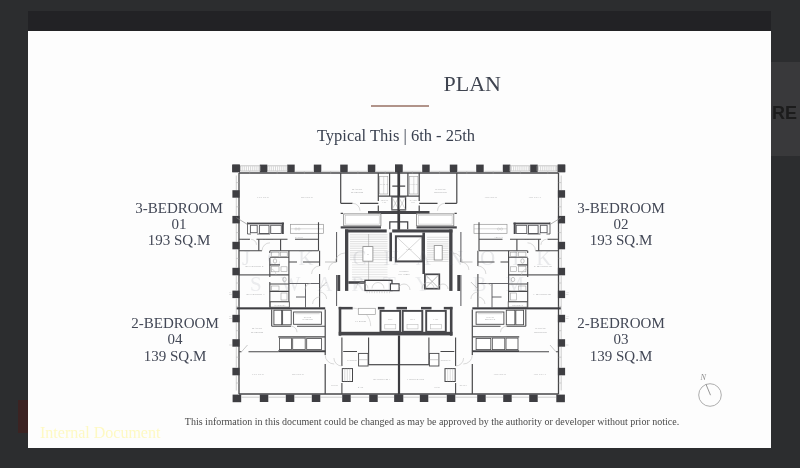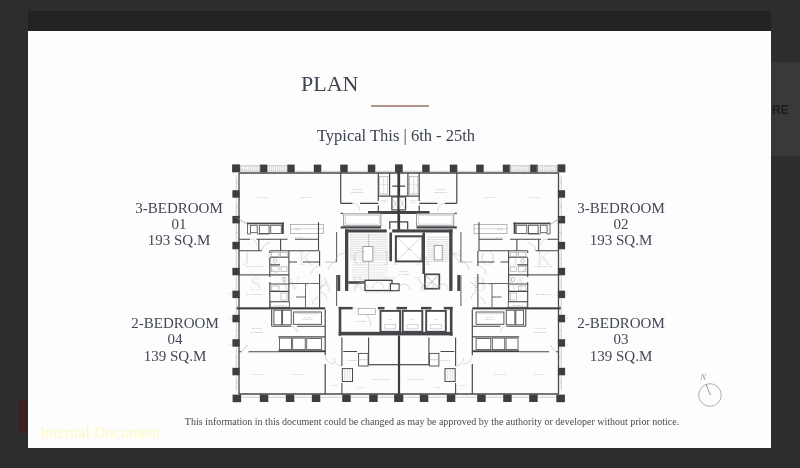--- a/index.html
+++ b/index.html
@@ -13,23 +13,23 @@
 <div class="abs" style="left:0;top:0;width:800px;height:468px;background:#2c2d2f;"></div>
 
 <div class="abs" style="left:28px;top:11px;width:743px;height:20px;background:#222225;"></div>
 
 <div class="abs" style="left:18px;top:400px;width:10px;height:33px;background:#3b2322;"></div>
 
 <div class="abs" style="left:28px;top:31px;width:743px;height:417px;background:#fdfdfd;"></div>
 
 <div class="abs" style="left:771px;top:62px;width:29px;height:94px;background:#39393b;"></div>
 
-<div class="abs" style="left:772px;top:103px;width:28px;height:16px;color:#1c1c1c;font-family:'Liberation Sans',sans-serif;font-weight:bold;font-size:12px;letter-spacing:0px;">RE</div>
-
-<div class="abs" style="left:301px;top:70.5px;width:200px;text-align:left;font-size:22px;color:#3f4450;letter-spacing:0px;">PLAN</div>
+<div class="abs" style="left:772px;top:103px;width:28px;height:16px;color:#1c1c1c;font-family:'Liberation Sans',sans-serif;font-weight:bold;font-size:18px;letter-spacing:0px;">RE</div>
+
+<div class="abs" style="left:301px;top:70.5px;width:200px;text-align:right;font-size:22px;color:#3f4450;letter-spacing:0px;">PLAN</div>
 
 <div class="abs" style="left:371px;top:105px;width:58px;height:2px;background:#b1948a;"></div>
 
 <div class="abs" style="left:246px;top:126px;width:300px;text-align:center;font-size:16.5px;color:#3a4150;">Typical This | 6th - 25th</div>
 
 <div class="abs" style="left:109px;top:199.5px;width:140px;text-align:center;font-size:15px;line-height:16.4px;color:#434856;">3-BEDROOM<br>01<br>193 SQ.M</div>
 
 <div class="abs" style="left:551px;top:199.5px;width:140px;text-align:center;font-size:15px;line-height:16.4px;color:#434856;">3-BEDROOM<br>02<br>193 SQ.M</div>
 
 <div class="abs" style="left:105px;top:315px;width:140px;text-align:center;font-size:15px;line-height:16.4px;color:#434856;">2-BEDROOM<br>04<br>139 SQ.M</div>

